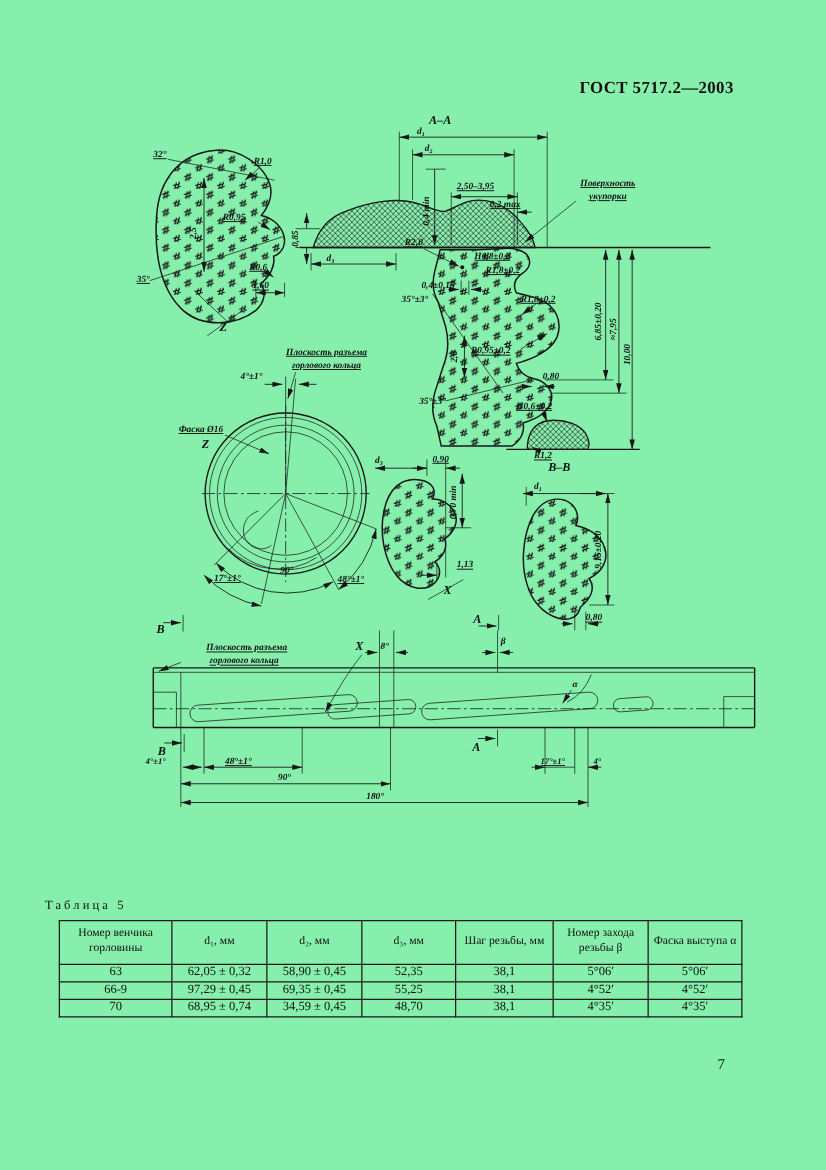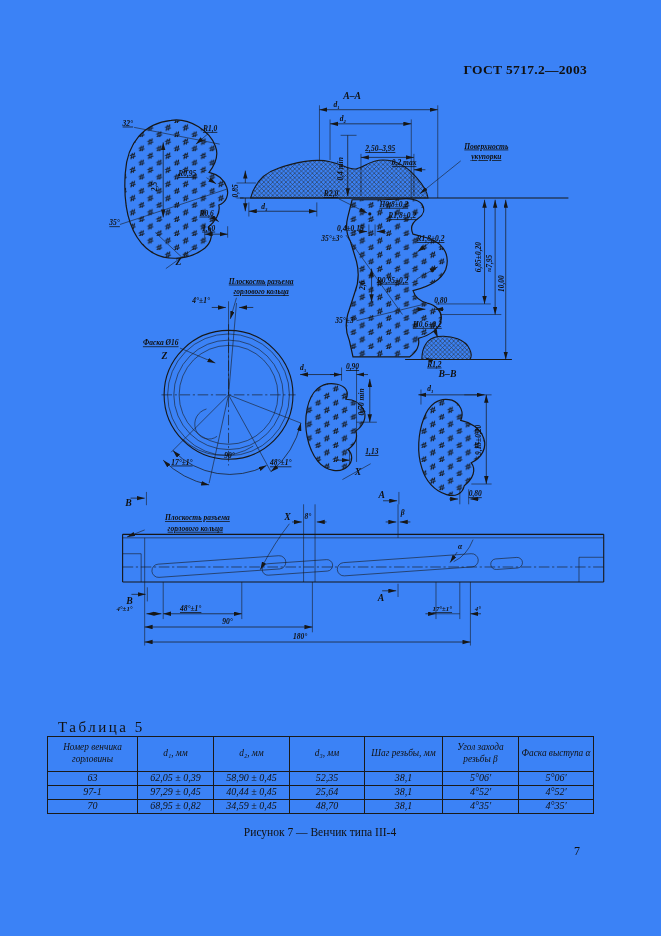--- a/index.html
+++ b/index.html
@@ -1,21 +1,21 @@
 <!DOCTYPE html>
 <html><head>
 <meta charset="utf-8">
 <style>
   html,body{margin:0;padding:0;background:#9a9a9a;}
-  .page{position:relative;width:661px;height:936px;margin:0 auto;background:#3b82f6;
+  .page{position:relative;width:661px;height:936px;margin:0 auto;background:#86efac;
         font-family:"Liberation Serif",serif;color:#111;overflow:hidden;}
   .doc-number{position:absolute;top:62px;right:74px;font-weight:bold;font-size:13.5px;letter-spacing:.3px;}
-  .table-label{position:absolute;top:719px;left:58px;font-size:15px;letter-spacing:2.5px;}
+  .table-label{position:absolute;top:719px;left:36px;font-size:10px;letter-spacing:2.5px;}
   .gtable{position:absolute;top:736px;left:47px;width:546px;border-collapse:collapse;
-          border:1.6px solid #1a1a1a;table-layout:fixed;font-style:italic;}
+          border:1.6px solid #1a1a1a;table-layout:fixed;}
   .gtable th,.gtable td{border:1px solid #1a1a1a;text-align:center;vertical-align:middle;padding:0 2px;}
   .gtable th{font-weight:normal;font-size:9.3px;height:34px;line-height:1.25;}
   .gtable td{font-size:10px;height:13px;line-height:1.05;}
   .caption{position:absolute;top:826px;left:47px;width:546px;text-align:center;font-size:11.5px;}
   .page-number{position:absolute;top:844px;left:574px;font-size:12px;}
   svg{position:absolute;left:0;top:85px;}
   .t  {font-family:"Liberation Serif",serif;font-style:italic;font-weight:bold;font-size:8.5px;fill:#101010;}
   .ts {font-size:7.8px;}
   .tt {font-size:11px;}
   .u  {text-decoration:underline;}
@@ -299,50 +299,49 @@
         <col style="width:76px">
         <col style="width:75px">
     </colgroup>
     <thead>
       <tr>
         <th>Номер венчика горловины</th>
         <th>d₁, мм</th>
         <th>d₂, мм</th>
         <th>d₃, мм</th>
         <th>Шаг резьбы, мм</th>
-        <th>Угол захода резьбы β</th>
+        <th>Номер захода резьбы β</th>
         <th>Фаска выступа α</th>
       </tr>
     </thead>
     <tbody>
       <tr>
         <td>63</td>
-        <td>62,05 ± 0,39</td>
+        <td>62,05 ± 0,32</td>
         <td>58,90 ± 0,45</td>
         <td>52,35</td>
         <td>38,1</td>
         <td>5°06′</td>
         <td>5°06′</td>
       </tr>
       <tr>
-        <td>97-1</td>
+        <td>66-9</td>
         <td>97,29 ± 0,45</td>
-        <td>40,44 ± 0,45</td>
-        <td>25,64</td>
+        <td>69,35 ± 0,45</td>
+        <td>55,25</td>
         <td>38,1</td>
         <td>4°52′</td>
         <td>4°52′</td>
       </tr>
       <tr>
         <td>70</td>
-        <td>68,95 ± 0,82</td>
+        <td>68,95 ± 0,74</td>
         <td>34,59 ± 0,45</td>
         <td>48,70</td>
         <td>38,1</td>
         <td>4°35′</td>
         <td>4°35′</td>
       </tr>
     </tbody>
   </table>
 
-  <div class="caption">Рисунок 7 — Венчик типа III-4</div>
   <div class="page-number">7</div>
 </div>
 
 </body></html>

